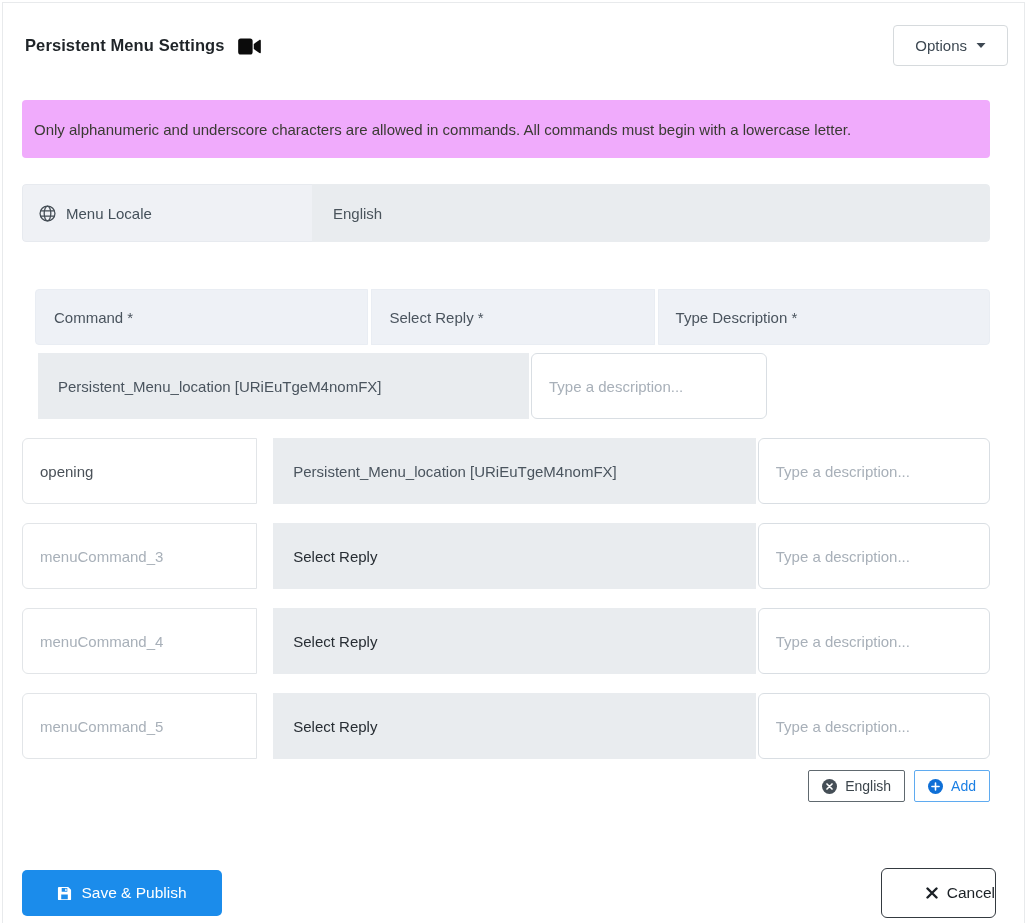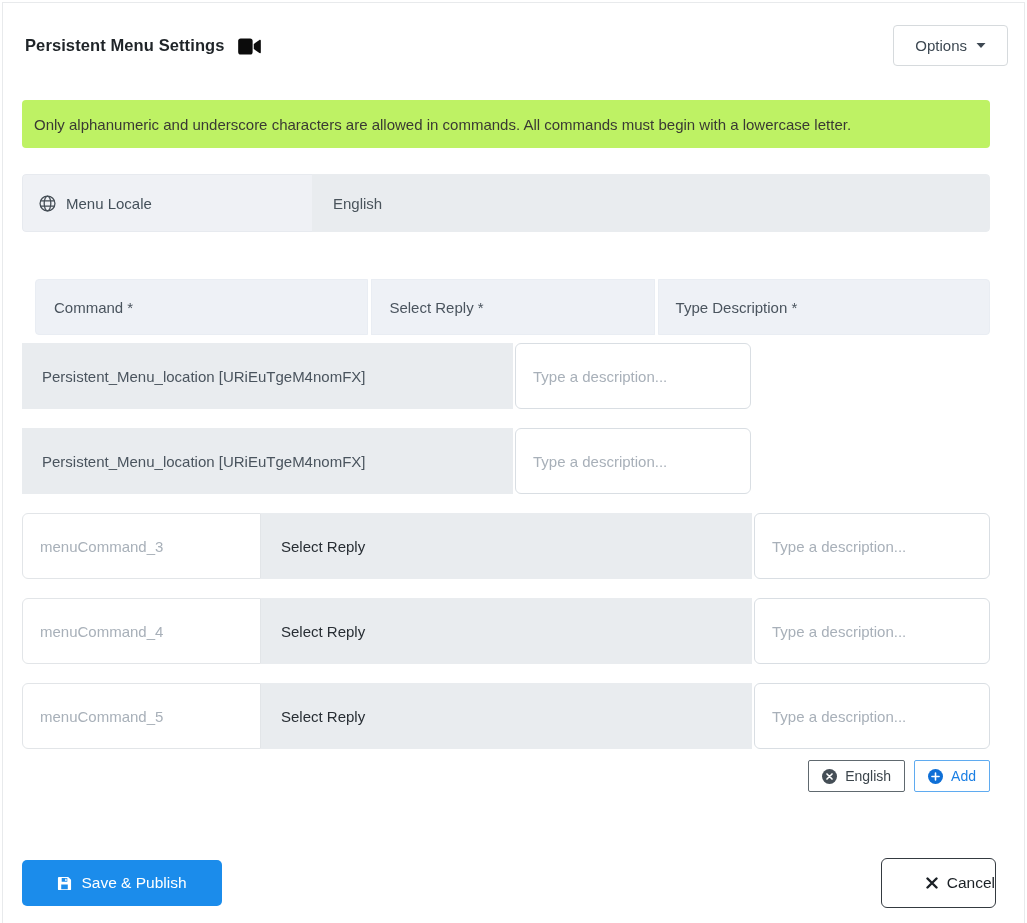--- a/index.html
+++ b/index.html
@@ -10,21 +10,21 @@
   
   .hdr { display: flex; justify-content: space-between; align-items: flex-start; padding: 22px 16px 0 19px; height: 64px; }
   .hdr-left { display: flex; align-items: center; gap: 13px; margin-top: 11px; margin-left: 3px; }
   .title { font-size: 16.5px; font-weight: 700; color: #1f2428; letter-spacing: .1px; }
   .cam-icon { display: inline-flex; margin-top: 1px; cursor: pointer; }
   .options-btn { display: inline-flex; align-items: center; gap: 9px; background: #fff; border: 1px solid #d6dadd;
     border-radius: 4px; height: 41px; padding: 0 21px; font-size: 15px; color: #3d4852; cursor: pointer; }
 
   
   .alert-wrap { padding: 0 34px 0 19px; margin-top: 33px; }
-  .alert { background: #bef264; border-radius: 4px; height: 48px; display: flex; align-items: center;
+  .alert { background: #f0abfc; border-radius: 4px; height: 58px; display: flex; align-items: center;
     padding: 0 12px; font-size: 15px; color: #3a3a33; }
 
   .content { padding: 0 34px 0 19px; }
 
   
   .locale { display: flex; margin-top: 26px; height: 58px; border-radius: 4px; overflow: hidden; }
   .locale-label { width: 290px; background: #eff1f5; border: 1px solid #e7eaef; border-right: none;
     display: flex; align-items: center; gap: 10px; padding-left: 16px; font-size: 15px; color: #44505a; border-radius: 4px 0 0 4px; }
   .locale-value { width: 678px; background: #e9ecef; display: flex; align-items: center; padding-left: 21px;
     font-size: 15px; color: #4a545c; border-radius: 0 4px 4px 0; cursor: pointer; }
@@ -38,21 +38,21 @@
   .th3 { width: 337px; margin-left: 3px; border-radius: 0 4px 4px 0; }
 
   
   .tbody { margin-top: 8px; }
   .trow { display: flex; height: 66px; margin-bottom: 19px; }
   .trow:last-child { margin-bottom: 0; }
   .cmd-input { width: 239px; height: 66px; border: 1px solid #e2e5e8; border-radius: 6px 0 0 6px; background: #fff;
     padding: 0 12px 0 17px; font-size: 15px; color: #4a5158; outline: none; font-family: inherit; }
   .cmd-input::placeholder { color: #a8b0b9; opacity: 1; }
   .reply-select { width: 491px; height: 66px; background: #e9ecef; display: flex; align-items: center;
-    padding-left: 20px; font-size: 15px; color: #454d55; cursor: pointer; }
+    padding-left: 20px; font-size: 15px; color: #454d55; cursor: pointer; margin-left: 16px; }
   .reply-select.set { color: #4a545e; }
   .reply-select:not(.set) { color: #272d33; }
   .desc-input { width: 236px; height: 66px; margin-left: 2px; border: 1px solid #d9dee3; border-radius: 6px;
     background: #fff; padding: 0 12px 0 17px; font-size: 15px; color: #4a5158; outline: none; font-family: inherit; }
   .desc-input::placeholder { color: #a8b0b9; opacity: 1; }
 
   
   .rowactions { display: flex; justify-content: flex-end; gap: 9px; margin-top: 11px; height: 32px; }
   .btn-remove, .btn-add { display: inline-flex; align-items: center; gap: 8px; background: #fff;
     height: 32px; padding: 0 13px; font-size: 14px; cursor: pointer; border-radius: 2px; }
@@ -124,20 +124,21 @@
 
     <div class="tbody">
       <div class="trow">
         <div class="reply-select set">
           <span class="reply-text">Persistent_Menu_location [URiEuTgeM4nomFX]</span>
         </div>
         <input class="desc-input" type="text" placeholder="Type a description..." style="">
       </div>
 
       <div class="trow">
+        <input class="cmd-input" type="text" placeholder="" value="opening" style="">
         <div class="reply-select set">
           <span class="reply-text">Persistent_Menu_location [URiEuTgeM4nomFX]</span>
         </div>
         <input class="desc-input" type="text" placeholder="Type a description..." style="">
       </div>
 
       <div class="trow">
         <input class="cmd-input" type="text" placeholder="menuCommand_3" style="">
         <div class="reply-select">
           <span class="reply-text">Select Reply</span>

